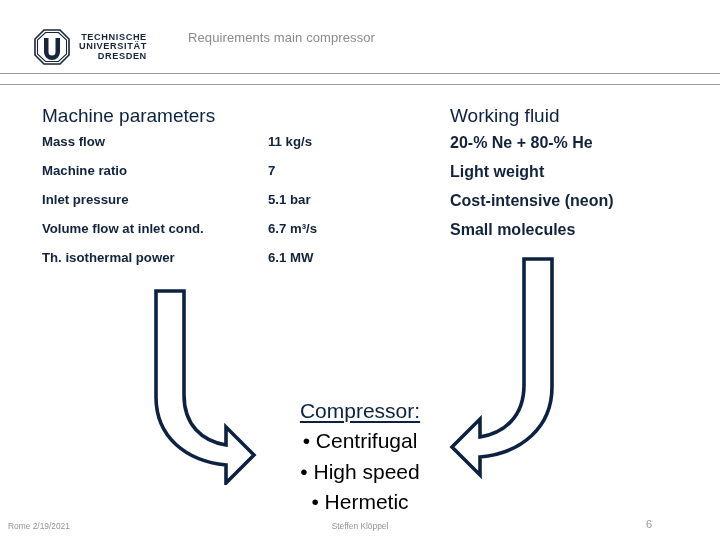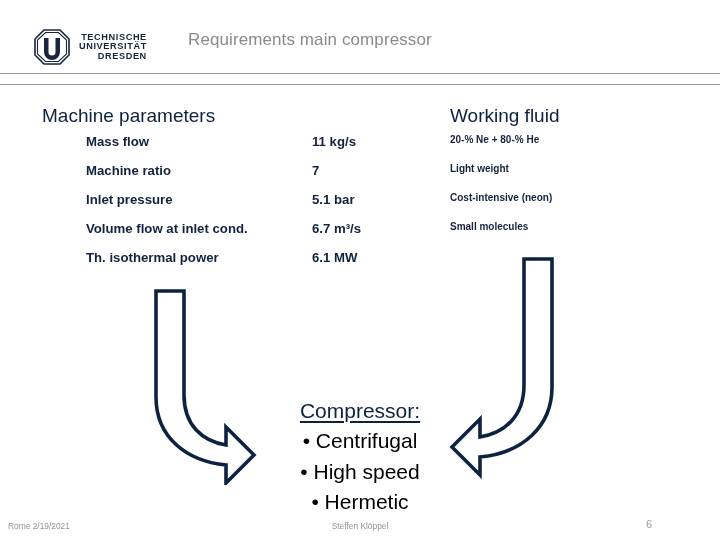--- a/index.html
+++ b/index.html
@@ -46,21 +46,21 @@
     font-weight: bold;
     font-size: 9.2px;
     letter-spacing: 0.6px;
     color: #17263c;
     white-space: nowrap;
   }
 
   #slide-title {
     position: absolute;
     left: 188px; top: 30px;
-    font-size: 17px;
+    font-size: 13px;
     color: #8a8a8a;
     font-weight: normal;
     letter-spacing: 0.1px;
     white-space: nowrap;
   }
 
   .rule {
     position: absolute;
     left: 0;
     width: 720px;
@@ -78,21 +78,20 @@
     color: #0d2240;
     white-space: nowrap;
   }
   #machine-parameters-heading { left: 42px; top: 105px; text-align: right; }
   #working-fluid-heading { left: 450px; top: 105px; }
 
   #machine-parameters-table {
     position: absolute;
     left: 42px; top: 134px;
     width: 300px;
-    margin-left: 44px;
   }
   #machine-parameters-table .row {
     display: flex;
     height: 29px;
     align-items: flex-start;
   }
   #machine-parameters-table .param-label {
     width: 226px;
     font-size: 13.2px;
     font-weight: bold;
@@ -106,21 +105,21 @@
     white-space: nowrap;
   }
 
   #working-fluid-list {
     position: absolute;
     left: 450px; top: 134px;
     width: 250px;
   }
   #working-fluid-list .wf-item {
     height: 29px;
-    font-size: 10px;
+    font-size: 16px;
     font-weight: bold;
     color: #12233d;
     white-space: nowrap;
   }
 
   
   #compressor-callout {
     position: absolute;
     left: 230px; top: 352px;
     width: 260px;

